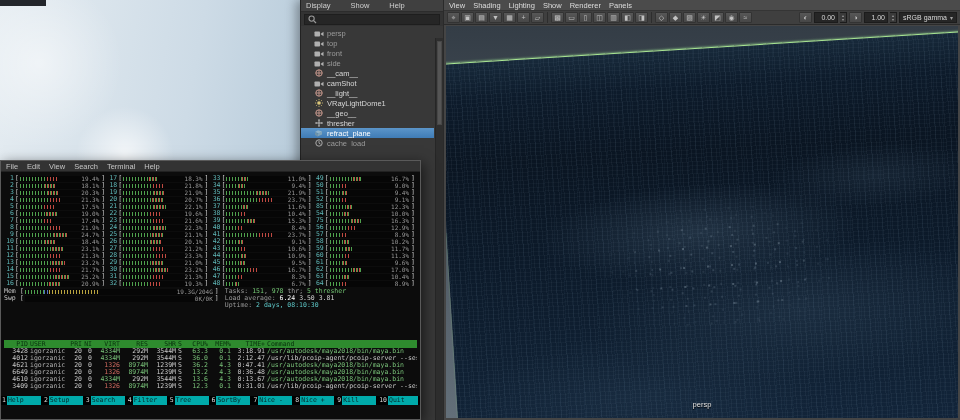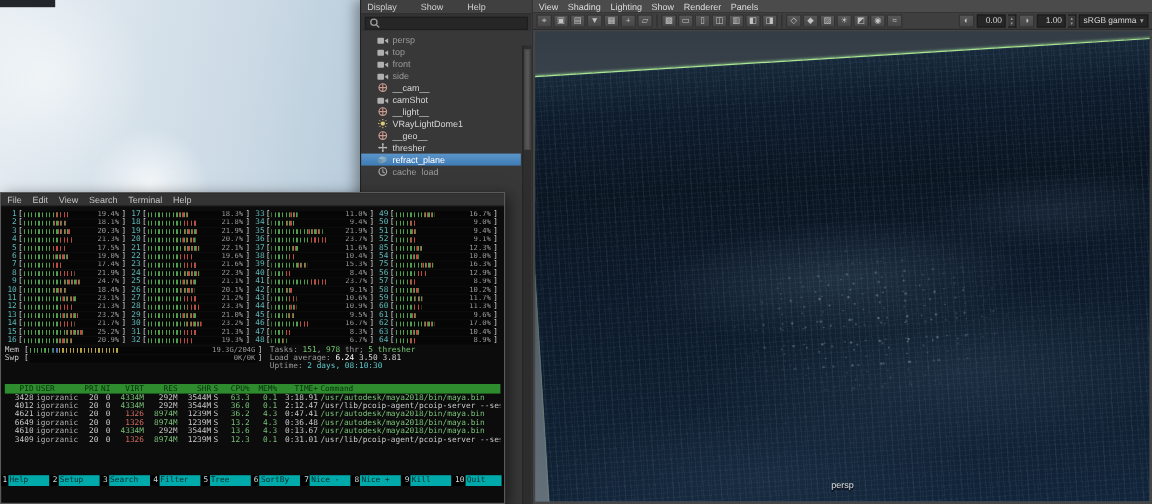--- a/index.html
+++ b/index.html
@@ -103,21 +103,21 @@
 .segwrap{position:absolute;left:0;right:0;top:1px;bottom:1px;display:flex}
 .seg{height:100%}
 .seg-green{background:repeating-linear-gradient(90deg,var(--bgreen) 0 1px,rgba(0,0,0,0) 1px 3px)}
 .seg-blue{background:repeating-linear-gradient(90deg,var(--bblue) 0 1px,rgba(0,0,0,0) 1px 3px)}
 .seg-yellow{background:repeating-linear-gradient(90deg,var(--byellow) 0 1px,rgba(0,0,0,0) 1px 3px)}
 .meminfo{display:flex;margin-top:1px}
 .m-left{width:52%}
 .m-right{width:48%;padding-left:6px}
 .statline{height:7px;display:flex;white-space:pre}
 .s-dim{color:#9a9a9a}.s-hi{color:#d6d6d6}.s-green{color:#74c874}.s-cyan{color:#5fc9c9}.s-white{color:#fff}
-.ptable{margin-top:11px}
+.ptable{margin-top:31px}
 .ptgrid{display:grid;grid-template-columns:24px 38px 12px 8px 26px 26px 26px 7px 21px 21px 32px 1fr;column-gap:2px}
 .pt-head{background:var(--hdrgreen);color:#07300c;height:8px;line-height:8px}
 .pt-row{height:7px;line-height:7px}
 .pcell{overflow:hidden;white-space:pre}
 .al-r{text-align:right}.al-l{text-align:left}
 .c-def{color:#c8c8c8}.c-dim{color:#aeaeae}.c-green{color:#79c279}.c-red{color:#d06a5f}
 .fkeys{position:absolute;left:0;right:0;bottom:0;height:9px;display:flex;background:#000}
 .fk{display:flex;flex:1;margin-right:2px}
 .fk-key{color:#d8d8d8;font-size:6.5px;line-height:9px;padding:0 1px}
 .fk-label{flex:1;background:var(--cyanbg);color:#042a2a;font-size:6.5px;line-height:9px;padding-left:1px;overflow:hidden;white-space:pre}

